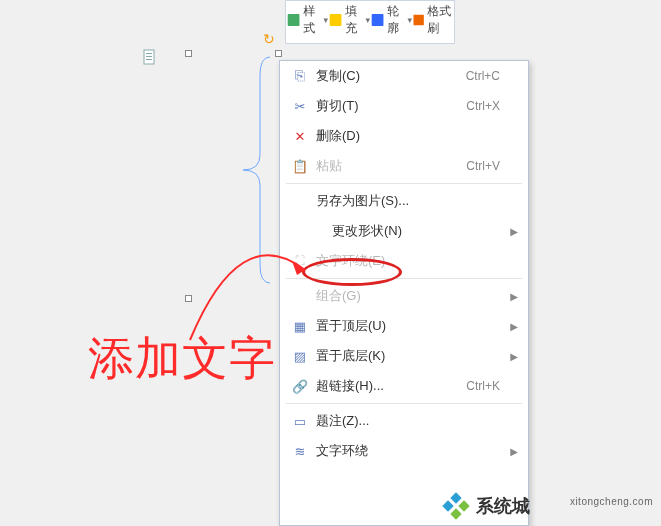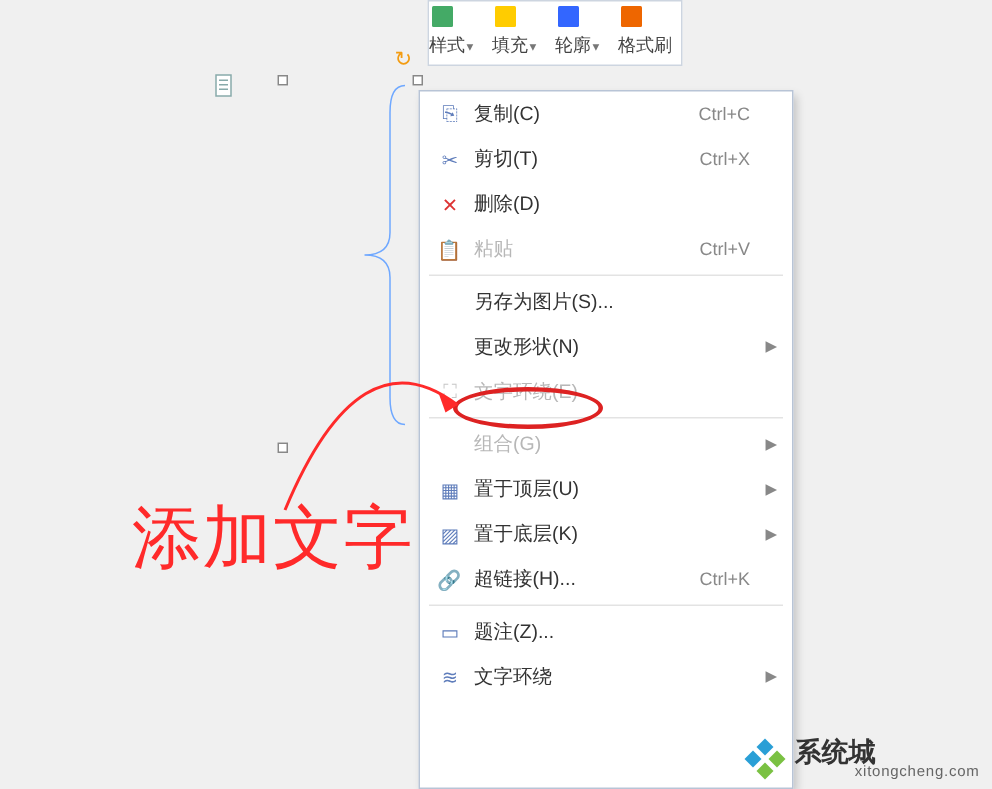--- a/index.html
+++ b/index.html
@@ -1,19 +1,19 @@
 <!DOCTYPE html>
 <html><head>
   <meta charset="utf-8">
   <style>
     * { margin:0; padding:0; box-sizing:border-box; }
     body { width:661px; height:526px; background:#f0f0f0; font-family:"Microsoft YaHei",sans-serif; font-size:13px; color:#333; overflow:hidden; position:relative; }
 
     .toolbar { position:absolute; left:285px; top:0; width:170px; height:44px; background:#fff; border:1px solid #cdd5e0; display:flex; }
-    .tool-btn { flex:1; display:flex; flex-direction:column; justify-content:flex-end; padding-bottom:4px; gap:2px; }
+    .tool-btn { flex:1; display:flex; flex-direction:row; align-items:center; justify-content:flex-end; padding-bottom:4px; gap:2px; }
     .tool-icon { width:18px; height:18px; display:block; }
     .tool-label { font-size:12px; color:#444; display:flex; align-items:center; gap:1px;}
     .dd { font-size:9px; color:#777; }
 
     .canvas { position:absolute; left:125px; top:45px; width:180px; height:260px; }
     .page-icon { position:absolute; left:18px; top:4px; width:14px; height:16px; }
     .refresh-icon { position:absolute; left:138px; top:-14px; color:#f39c12; font-size:14px; }
     .handle { position:absolute; width:7px; height:7px; background:#fff; border:1px solid #888; }
     .brace { position:absolute; left:40px; top:10px; width:115px; height:230px; }
     .brace path { stroke:#6fa8ff; stroke-width:1; fill:none; }
@@ -31,21 +31,21 @@
     .oval { position:absolute; left:302px; top:258px; width:100px; height:28px; border:3px solid #d22; border-radius:50%/50%; pointer-events:none; }
 
     .annot { position:absolute; left:88px; top:328px; font-size:46px; color:#ff2a2a; font-weight:500; letter-spacing:1px; pointer-events:none; }
 
     svg.arrow { position:absolute; left:150px; top:160px; width:180px; height:200px; pointer-events:none; }
     svg.arrow path { stroke:#ff2a2a; stroke-width:2; fill:none; }
     svg.arrow polygon { fill:#ff2a2a; }
 
     .watermark { position:absolute; right:8px; bottom:6px; display:flex; align-items:center; gap:6px; }
     .wm-logo { width:28px; height:28px; }
-    .wm-text { display:flex; flex-direction:column; line-height:1; }
+    .wm-text { display:flex; line-height:1; }
     .wm1 { font-size:18px; color:#333; font-weight:600; }
     .wm2 { font-size:10px; color:#666; letter-spacing:.5px;margin-left:40px; }
   </style>
 </head>
 <body>
 
 <div class="toolbar" id="tb">
     <div class="tool-btn">
       <svg class="tool-icon" viewBox="0 0 18 18">
         <rect x="2" y="2" width="14" height="14" fill="#4a6" rx="1"></rect>
@@ -108,21 +108,21 @@
       <span class="menu-lbl" style="">粘贴</span>
       <span class="menu-key">Ctrl+V</span>
     </div>
     <div class="sep"></div>
     <div class="menu-item">
       <span class="menu-ico" style=""></span>
       <span class="menu-lbl" style="margin-left:6px">另存为图片(S)...</span>
     </div>
     <div class="menu-item">
       <span class="menu-ico" style=""></span>
-      <span class="menu-lbl" style="margin-left:6px">更改形状(N)</span>
+      <span class="menu-lbl" style="margin-left:22px">更改形状(N)</span>
       <span class="menu-sub">▶</span>
     </div>
     <div class="menu-item disabled">
       <span class="menu-ico" style="">⛶</span>
       <span class="menu-lbl" style="">文字环绕(E)</span>
     </div>
     <div class="sep"></div>
     <div class="menu-item disabled">
       <span class="menu-ico" style=""></span>
       <span class="menu-lbl" style="margin-left:6px">组合(G)</span>

